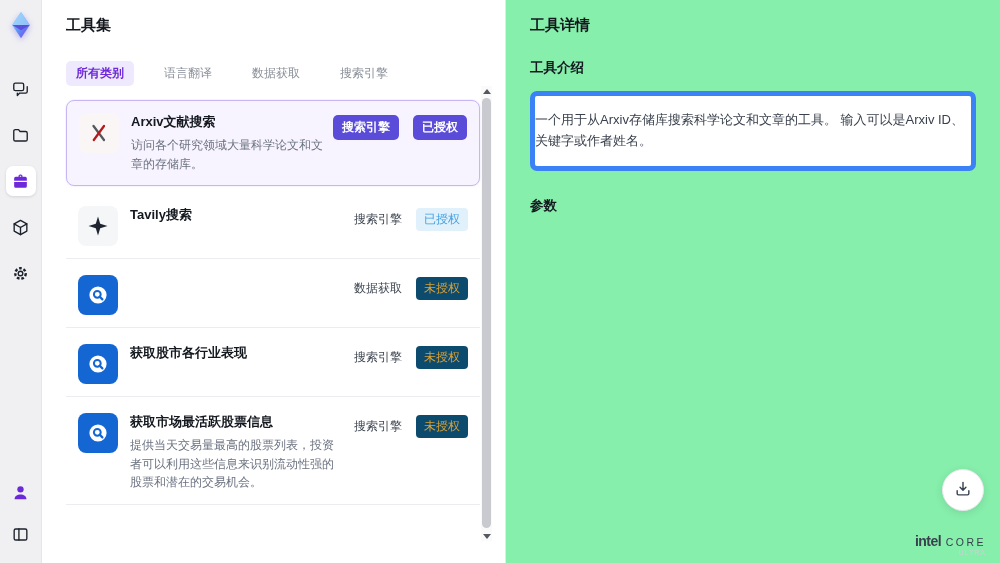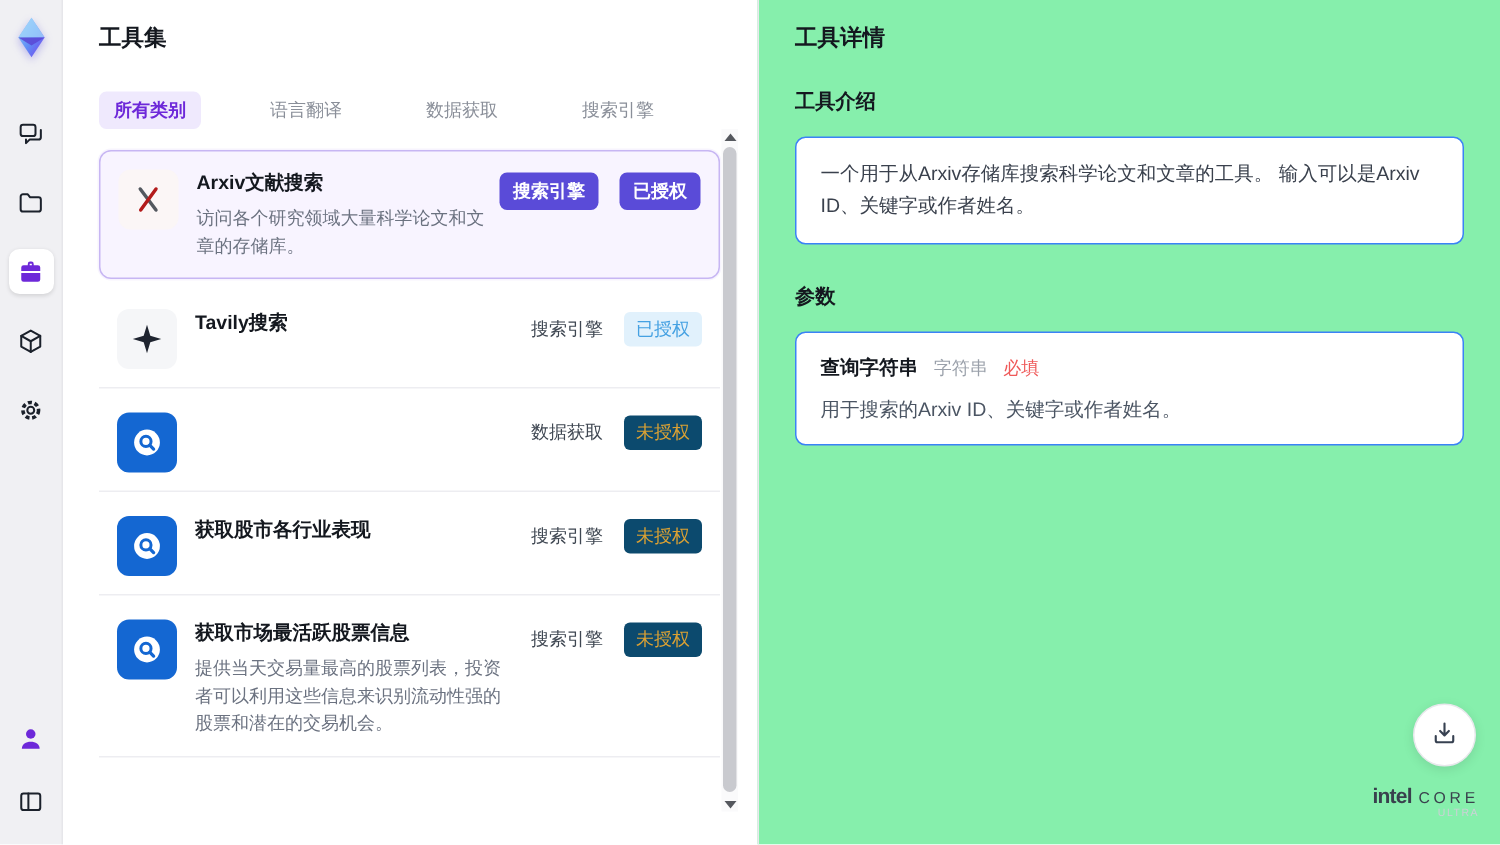--- a/index.html
+++ b/index.html
@@ -16,21 +16,21 @@
   .rail-nav { display:flex; flex-direction:column; align-items:center; gap:16px; }
   .rail-item { width:30px; height:30px; border-radius:7px; display:flex; align-items:center; justify-content:center; cursor:pointer; }
   .rail-item svg { width:19px; height:19px; }
   .rail-item.active { background:#ffffff; box-shadow:0 1px 3px rgba(0,0,0,.12); }
   .rail-spacer { flex:1; }
   .rail-bottom { display:flex; flex-direction:column; align-items:center; gap:12px; padding-bottom:4px; }
 
   
   .list-pane { position:absolute; left:42px; top:0; bottom:0; width:463px; background:#fff; padding:16px 0 0 24px; }
   .page-title { font-size:15px; font-weight:bold; color:#14181f; margin-bottom:26px; }
-  .tabs { display:flex; align-items:center; gap:36px; margin-bottom:14px; }
+  .tabs { display:flex; align-items:center; gap:20px; margin-bottom:14px; }
   .tab { font-size:12px; color:#8a8f99; cursor:pointer; padding:4px 10px; border-radius:5px; white-space:nowrap; }
   .tab.active { color:#6d28d9; background:#efe9fd; font-weight:bold; }
 
   .cards { width:414px; }
   .tool-card { display:flex; align-items:flex-start; padding:12px 12px 12px 12px;
     border-bottom:1px solid #ededf1; background:#fff; cursor:pointer; margin-bottom:4px; }
   .tool-card.selected { border:1px solid #c7b6f3; background:#f8f4ff; border-radius:8px;
     box-shadow:0 0 0 1px rgba(150,120,240,.08); margin-bottom:8px; }
   .tool-icon { flex:0 0 40px; width:40px; height:40px; border-radius:8px; margin-right:12px;
     display:flex; align-items:center; justify-content:center; background:#f5f5f7; }
@@ -58,34 +58,34 @@
   .sb-arrow.down { bottom:0; }
   .sb-arrow i { width:0; height:0; border-left:4px solid transparent; border-right:4px solid transparent; }
   .sb-arrow.up i { border-bottom:5px solid #55585e; }
   .sb-arrow.down i { border-top:5px solid #55585e; }
 
   
   .detail-pane { position:absolute; left:505px; top:0; right:0; bottom:0; background:#86efac;
     border-left:1px solid #e8e8ec; padding:16px 24px; }
   .detail-title { font-size:15px; font-weight:bold; color:#14181f; margin-bottom:24px; }
   .section-h { font-size:13.5px; font-weight:bold; color:#14181f; margin-bottom:14px; }
-  .box { border:1px solid #3b82f6; border-radius:7px; background:#fff; padding:14px 16px; margin-bottom:26px; }
+  .box { border:5px solid #3b82f6; border-radius:7px; background:#fff; padding:14px 0; margin-bottom:26px; }
   .intro-box { font-size:13px; color:#3a414d; line-height:1.6; }
   .param-head { margin-bottom:10px; }
   .p-name { font-size:13px; font-weight:bold; color:#14181f; margin-right:6px; }
   .p-type { font-size:12px; color:#9aa0aa; margin-right:6px; }
   .p-req { font-size:12px; color:#ef5a5a; }
   .p-desc { font-size:13px; color:#4b5563; }
 
   
   .fab { position:absolute; right:16px; bottom:52px; width:42px; height:42px; border-radius:50%;
     background:#fff; border:1px solid #e8e8ec; box-shadow:0 2px 8px rgba(0,0,0,.10);
     display:flex; align-items:center; justify-content:center; cursor:pointer; }
   .fab svg { width:20px; height:20px; }
-  .brand { position:absolute; right:14px; bottom:16px; text-align:right; line-height:1.1; }
+  .brand { position:absolute; right:14px; bottom:6px; text-align:right; line-height:1.1; }
   .b-intel { font-size:14px; font-weight:bold; letter-spacing:-0.5px; color:#39414d; }
   .b-core { font-size:10.5px; letter-spacing:2.5px; color:#39414d; }
   .b-sub { display:block; font-size:7px; letter-spacing:1px; color:#ccd0d6; }
 </style>
 </head>
 <body>
 
 <div class="app">
 
   <aside class="rail">
@@ -261,28 +261,20 @@
           <i></i>
         </div>
     </div>
   </section>
 
   <section class="detail-pane">
     <h2 class="detail-title">工具详情</h2>
     <h3 class="section-h">工具介绍</h3>
     <div class="box intro-box">一个用于从Arxiv存储库搜索科学论文和文章的工具。 输入可以是Arxiv ID、关键字或作者姓名。</div>
     <h3 class="section-h">参数</h3>
-    <div class="box">
-      <div class="param-head">
-        <span class="p-name">查询字符串</span>
-        <span class="p-type">字符串</span>
-        <span class="p-req">必填</span>
-      </div>
-      <div class="p-desc">用于搜索的Arxiv ID、关键字或作者姓名。</div>
-    </div>
   </section>
 
   <button class="fab">
     <span>
       <svg viewBox="0 0 24 24" fill="none" stroke="#374151" stroke-width="1.7" stroke-linecap="round" stroke-linejoin="round">
         <path d="M12 4v9M8.5 10L12 13.5 15.5 10"></path>
           <path d="M5 14v3.5A1.5 1.5 0 0 0 6.5 19h11a1.5 1.5 0 0 0 1.5-1.5V14"></path>
       </svg>
     </span>
   </button>

